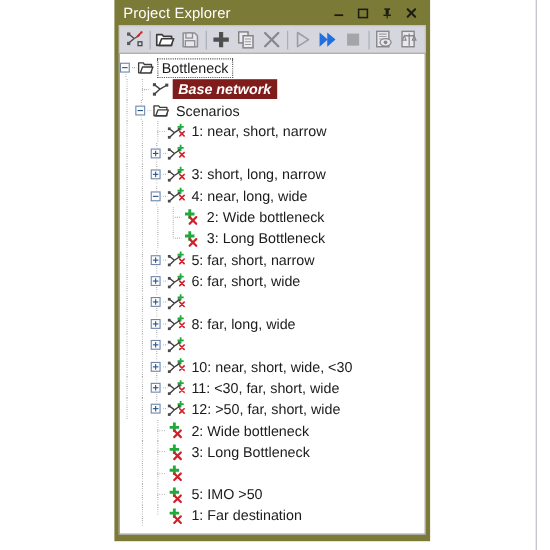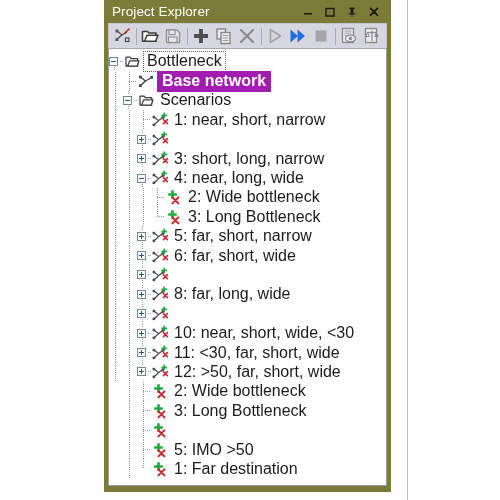--- a/index.html
+++ b/index.html
@@ -2,21 +2,21 @@
 <html><head>
 <meta charset="utf-8">
 <style>
   html,body{margin:0;padding:0;}
   body{
     width:500px;height:500px;overflow:hidden;
     background:#ffffff;
     font-family:"Liberation Sans", sans-serif;
     -webkit-font-smoothing:antialiased;
   }
-  .desktop{position:relative;width:408px;height:500px;background:#ffffff;}
+  .desktop{position:relative;width:488px;height:500px;background:#ffffff;}
 
   
   .canvas-edge{position:absolute;top:0;right:0;width:1px;height:500px;background:#b8bcc4;}
 
   
   .window{
     position:absolute;left:104px;top:0px;width:287px;height:492px;
     background:#7c7a37;
     box-sizing:border-box;
     padding:0 4px 4px 4px;
@@ -62,21 +62,21 @@
     overflow:hidden;
     position:relative;
   }
   .tree{padding:3px 0 0 0;}
 
   .row{
     height:19.4px;
     display:flex;align-items:center;
     white-space:nowrap;
     position:relative;
-    font-size:16px;
+    font-size:13px;
     color:#1b1b1b;
   }
   .row .label{padding-left:4px;}
 
   .indent{width:14px;height:19px;flex:none;position:relative;}
   
   .indent.guide::before{
     content:"";position:absolute;left:6px;top:0;bottom:0;width:1px;
     background-image:linear-gradient(to bottom,#9a9a9a 1px,transparent 1px);
     background-size:1px 2px;
@@ -124,22 +124,22 @@
   .elbow .h{
     position:absolute;left:6px;top:9px;width:8px;height:1px;
     background-image:linear-gradient(to right,#9a9a9a 1px,transparent 1px);
     background-size:2px 1px;
   }
 
   .icon{width:19px;height:19px;flex:none;display:flex;align-items:center;justify-content:center;}
   .icon svg{display:block;}
 
   .label.selected{
-    background:#a21caf;color:#ffffff;font-weight:bold;
-    padding:1px 5px 2px 5px;margin-left:1px;
+    background:#7f1d1d;color:#ffffff;font-weight:bold;
+    padding:1px 5px 2px 5px;margin-left:1px;font-style:italic;
   }
   .label.focusbox{
     border:1px dotted #5a5a5a;padding:0px 3px 1px 3px;margin-left:1px;
   }
 </style>
 </head>
 <body>
 
 <div class="desktop">
   <div class="canvas-edge"></div>

